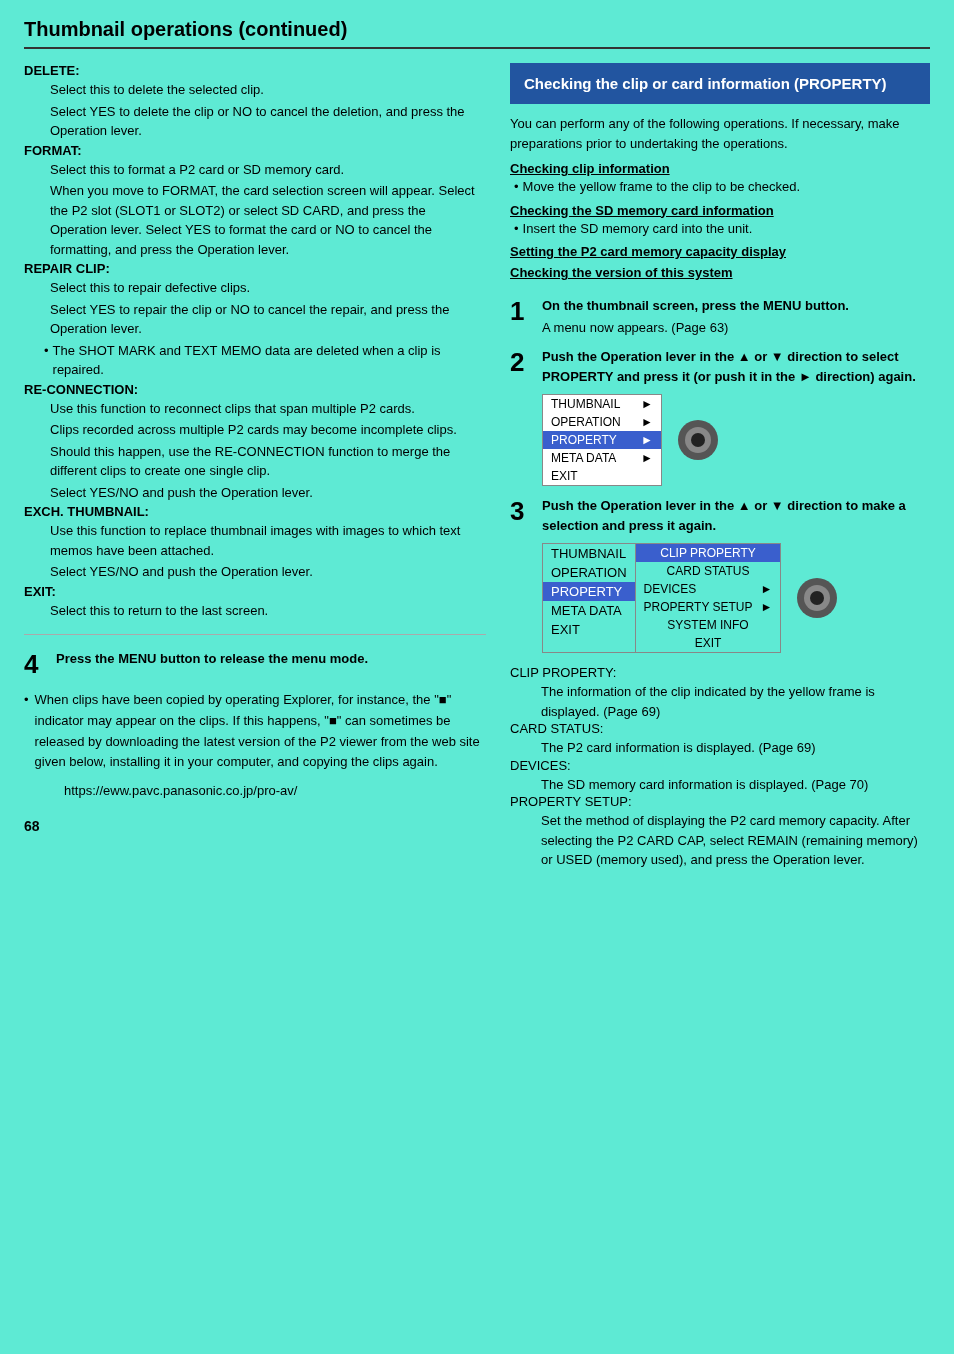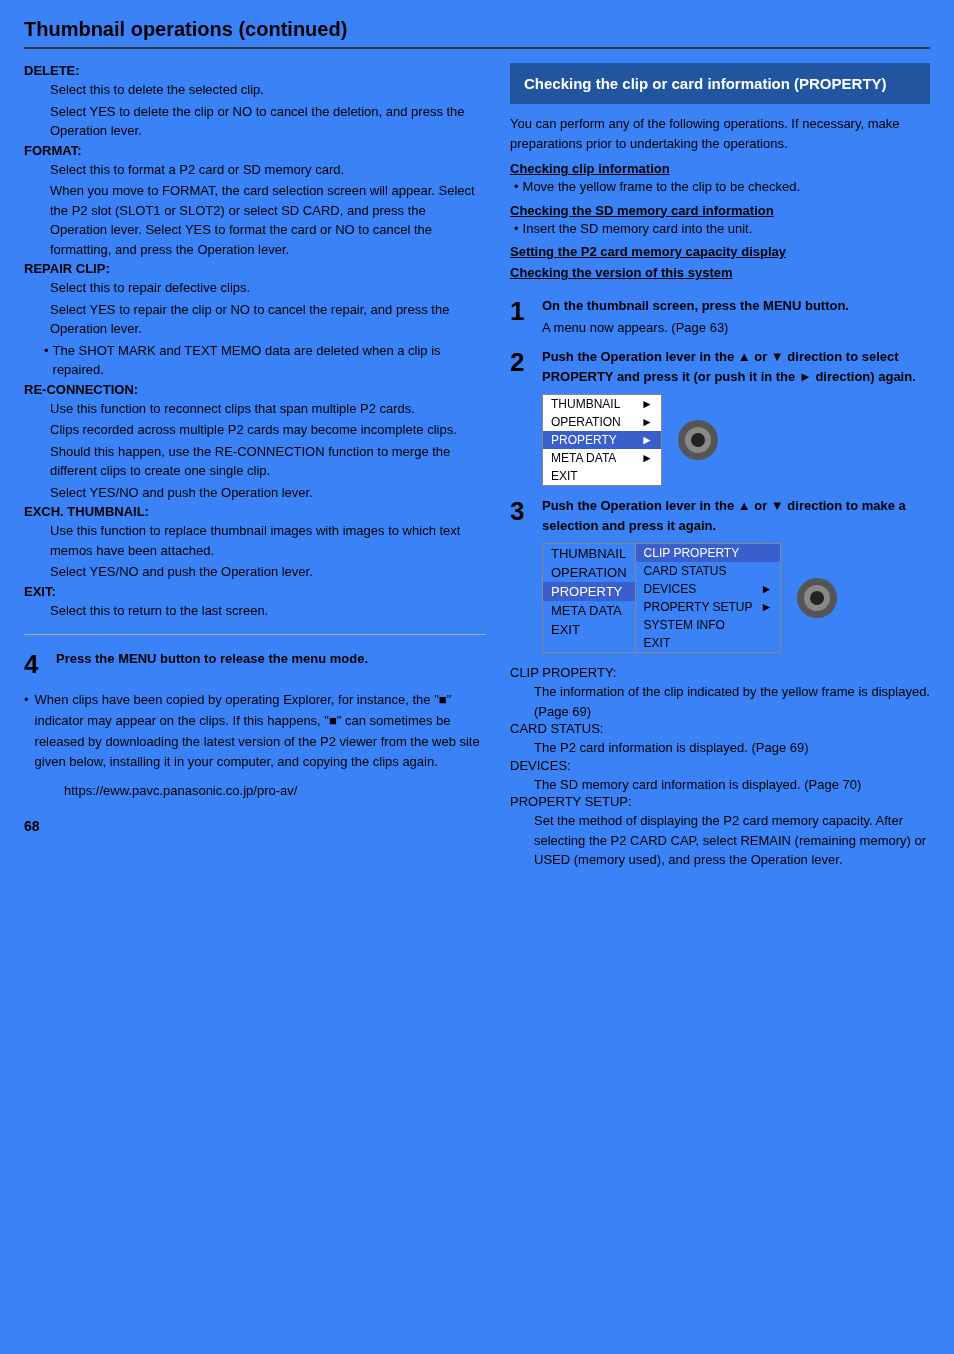--- a/index.html
+++ b/index.html
@@ -8,21 +8,21 @@
       font-size: 13px;
       background: #fff;
       color: #000;
       width: 954px;
       min-height: 1354px;
     }
     .page {
       width: 954px;
       min-height: 1354px;
       padding: 18px 24px 24px 24px;
-      background: #3b82f6;
+      background: #5eead4;
     }
     .page-title {
       font-size: 20px;
       font-weight: bold;
       border-bottom: 2px solid #333;
       padding-bottom: 6px;
       margin-bottom: 14px;
     }
     .main-layout {
       display: flex;
@@ -105,20 +105,21 @@
       justify-content: space-between;
       white-space: nowrap;
     }
     .menu-item.highlighted {
       background: #3a5fcd;
       color: #fff;
     }
     .submenu-item {
       padding: 2px 8px;
       white-space: nowrap;
+      text-align: center;
     }
     .submenu-item.highlighted {
       background: #3a5fcd;
       color: #fff;
     }
     .joystick-icon {
       width: 44px;
       height: 44px;
       flex-shrink: 0;
     }
@@ -201,21 +202,21 @@
     }
     .clip-property-section {
       margin-top: 12px;
     }
     .clip-section-label {
       font-weight: normal;
       margin-top: 0;
       margin-bottom: 2px;
     }
     .clip-section-text {
-      margin-left: 24px;
+      margin-left: 31px;
       line-height: 1.5;
       font-size: 13px;
     }
   </style>
 </head>
 <body>
 
 <div class="page">
   <div class="page-title">Thumbnail operations (continued)</div>
 

